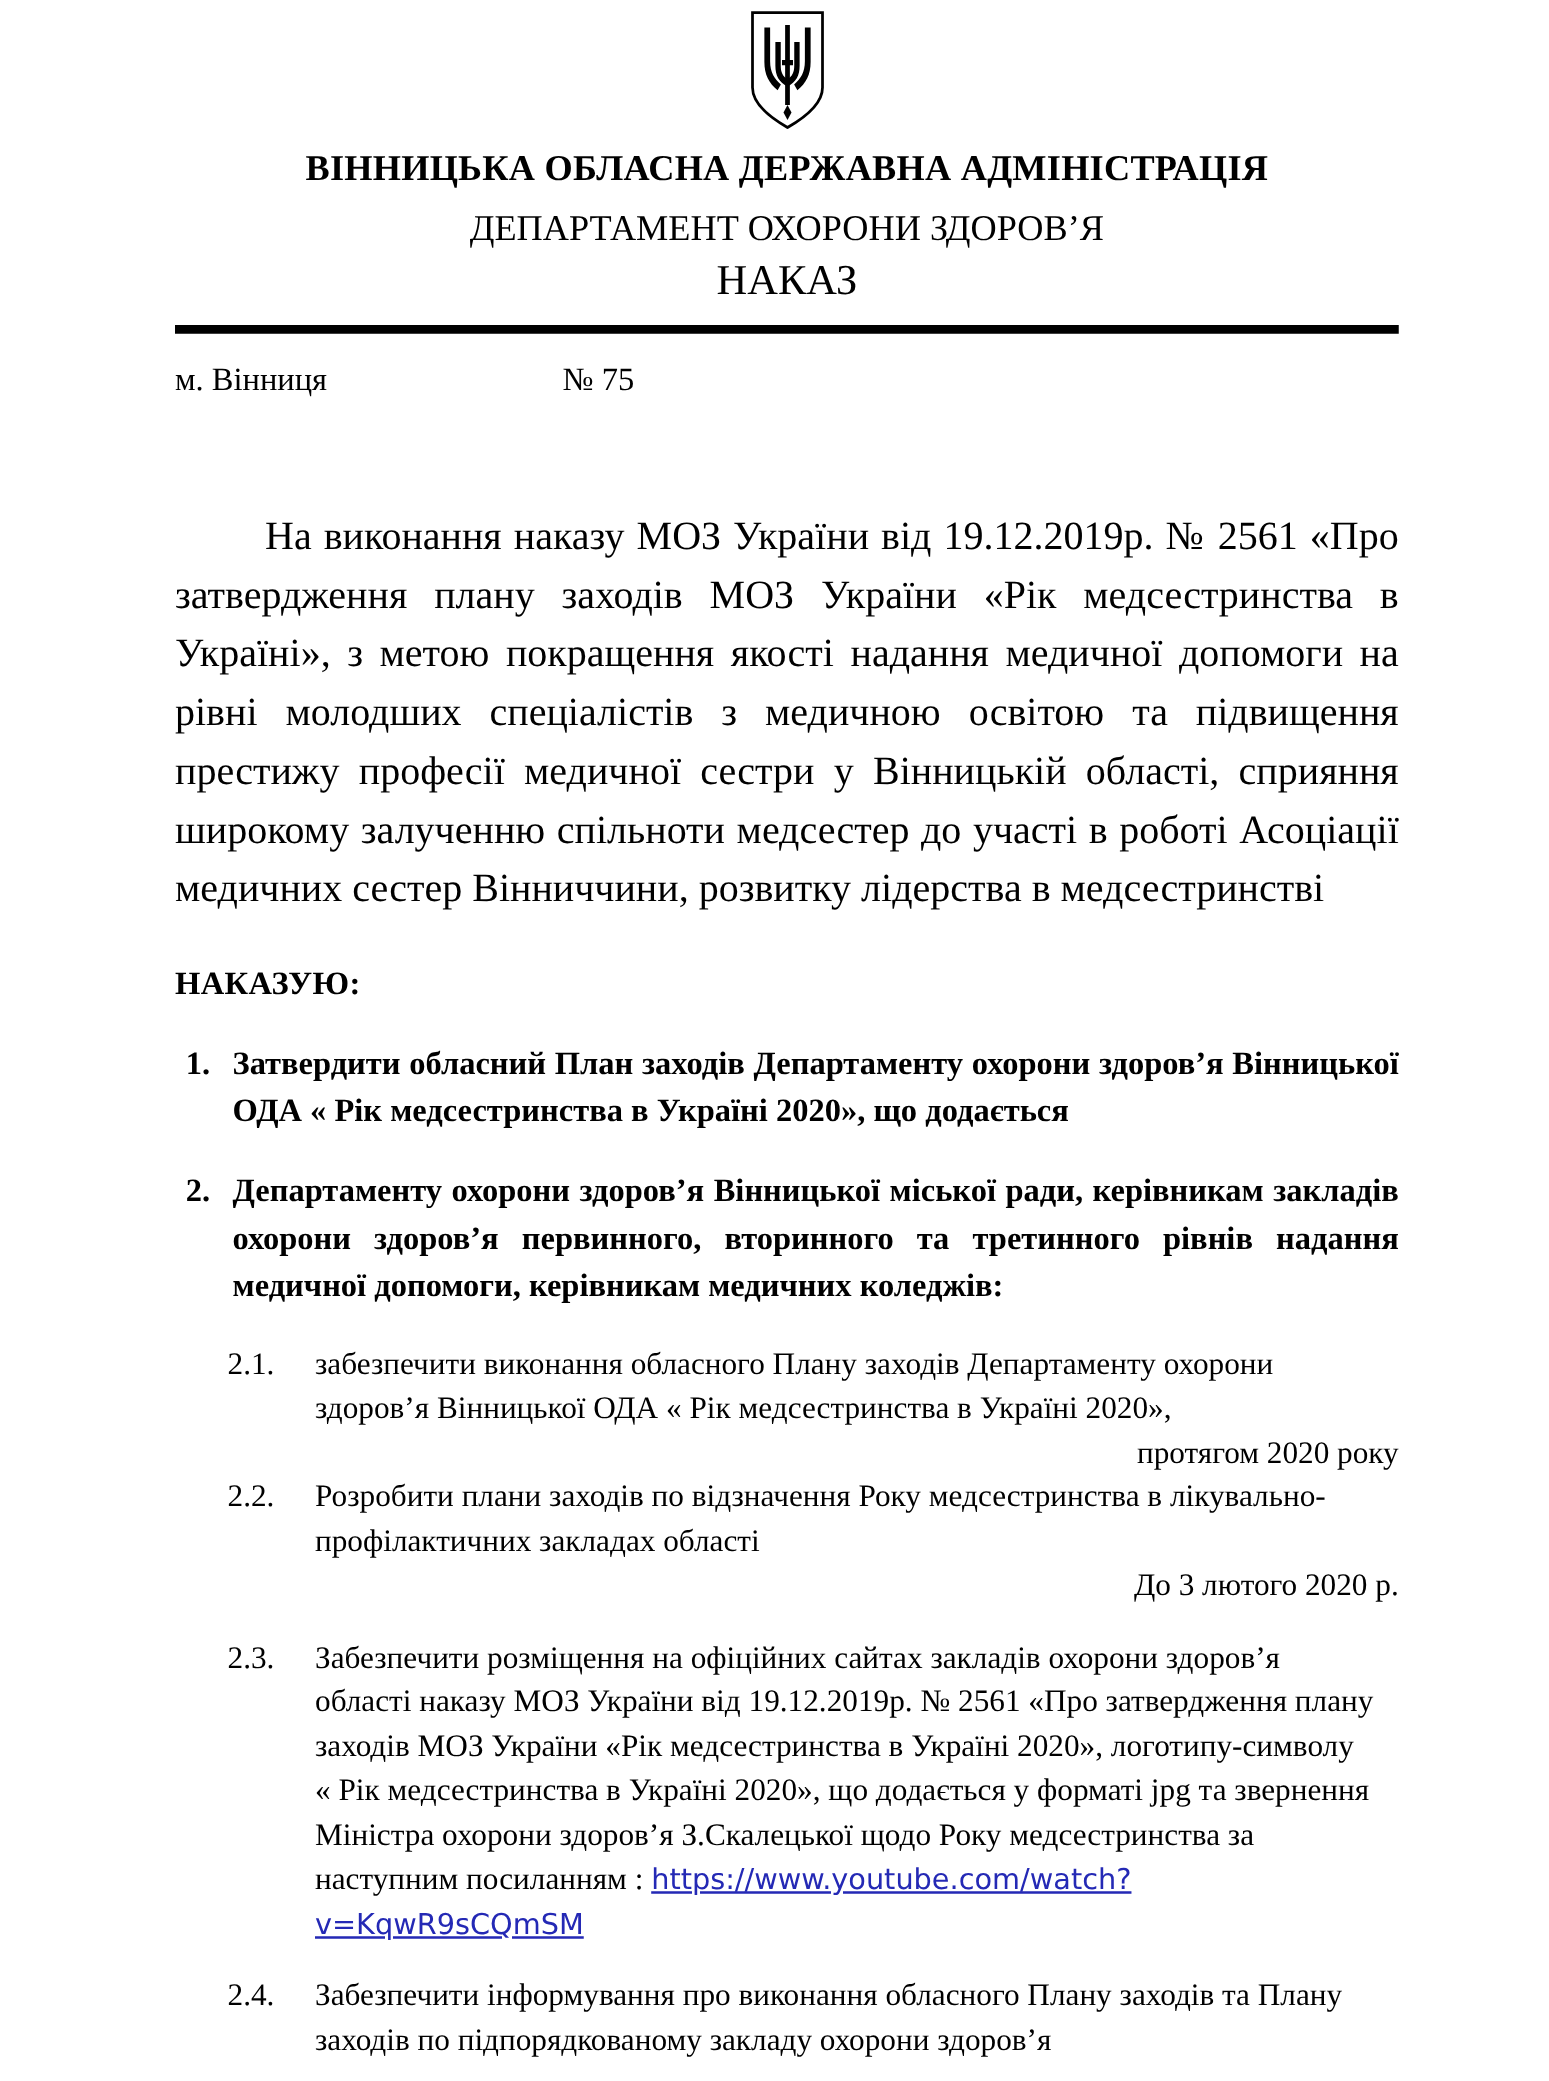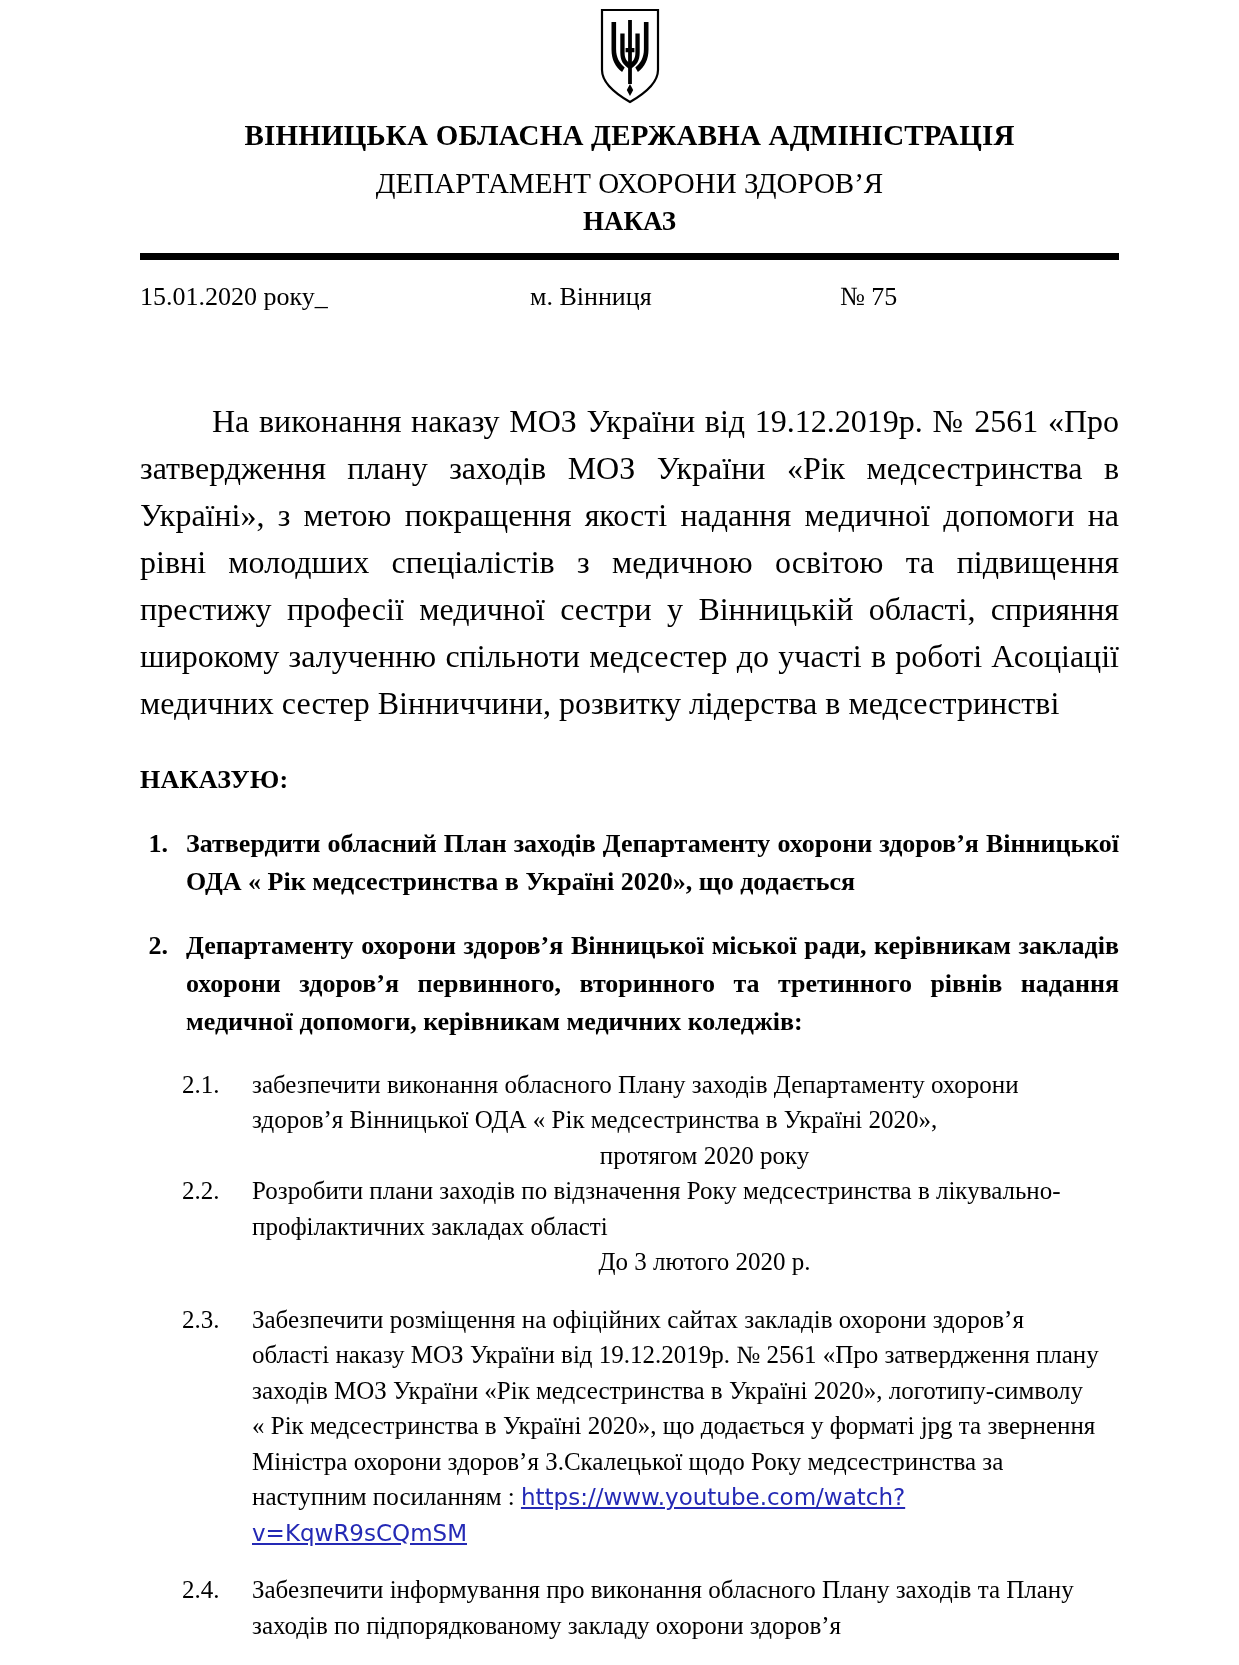--- a/index.html
+++ b/index.html
@@ -45,22 +45,22 @@
     letter-spacing: 0.2px;
     line-height: 1.18;
     white-space: nowrap;
   }
   .org-line2 {
     font-size: 29px;
     line-height: 1.22;
     margin-top: 14px;
   }
   .org-line3 {
-    font-weight: bold;
-    font-size: 27px;
+    font-weight: normal;
+    font-size: 34px;
     margin-top: 4px;
   }
 
   .rule {
     border: none;
     border-top: 7px solid #000;
     margin: 16px 0 0 0;
   }
 
   
@@ -140,21 +140,21 @@
   }
   .subitem-body {
     flex: 1;
     padding-right: 18px;
   }
   .subitem.spaced { margin-top: 22px; }
 
   .deadline {
     font-size: 25px;
     line-height: 1.42;
-    text-align: center;
+    text-align: right;
     padding-left: 150px;
   }
 
   .link {
     color: #2429b5;
     text-decoration: underline;
     font-family: "DejaVu Sans", "Liberation Sans", sans-serif;
     font-size: 23px;
   }
 </style>
@@ -180,21 +180,20 @@
 
   <div class="org-head">
     <div class="org-line1">ВІННИЦЬКА ОБЛАСНА ДЕРЖАВНА АДМІНІСТРАЦІЯ</div>
     <div class="org-line2">ДЕПАРТАМЕНТ ОХОРОНИ ЗДОРОВ’Я</div>
     <div class="org-line3">НАКАЗ</div>
   </div>
 
   <hr class="rule">
 
   <div class="meta-row">
-    <div class="meta-date">15.01.2020 року_</div>
     <div class="meta-city">м. Вінниця</div>
     <div class="meta-num">№  75</div>
   </div>
 
 
   <div class="preamble">На виконання наказу МОЗ України від 19.12.2019р. № 2561 «Про затвердження плану заходів МОЗ України «Рік медсестринства в Україні», з метою покращення якості надання медичної допомоги на рівні молодших спеціалістів з медичною освітою та підвищення престижу професії медичної сестри у Вінницькій області, сприяння широкому залученню спільноти медсестер до участі в роботі Асоціації медичних сестер Вінниччини, розвитку лідерства в медсестринстві</div>
 
   <div class="order-word">НАКАЗУЮ:</div>
 
   <div class="items">

